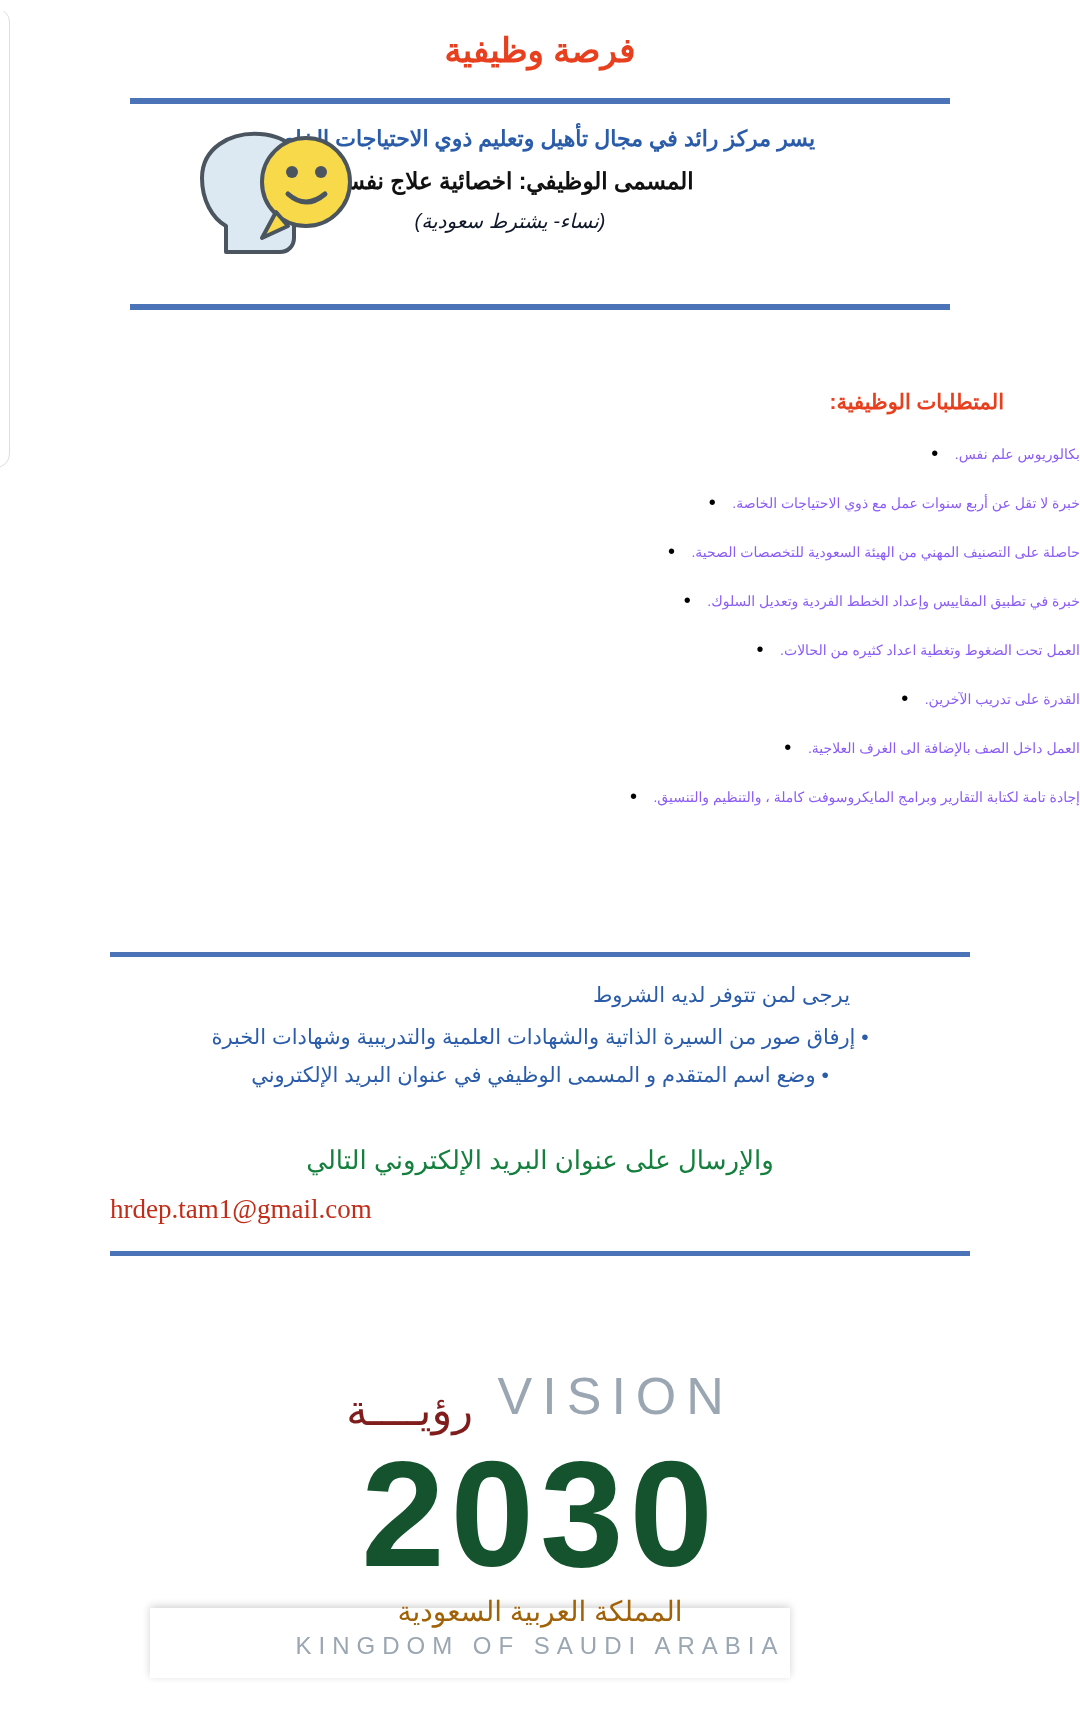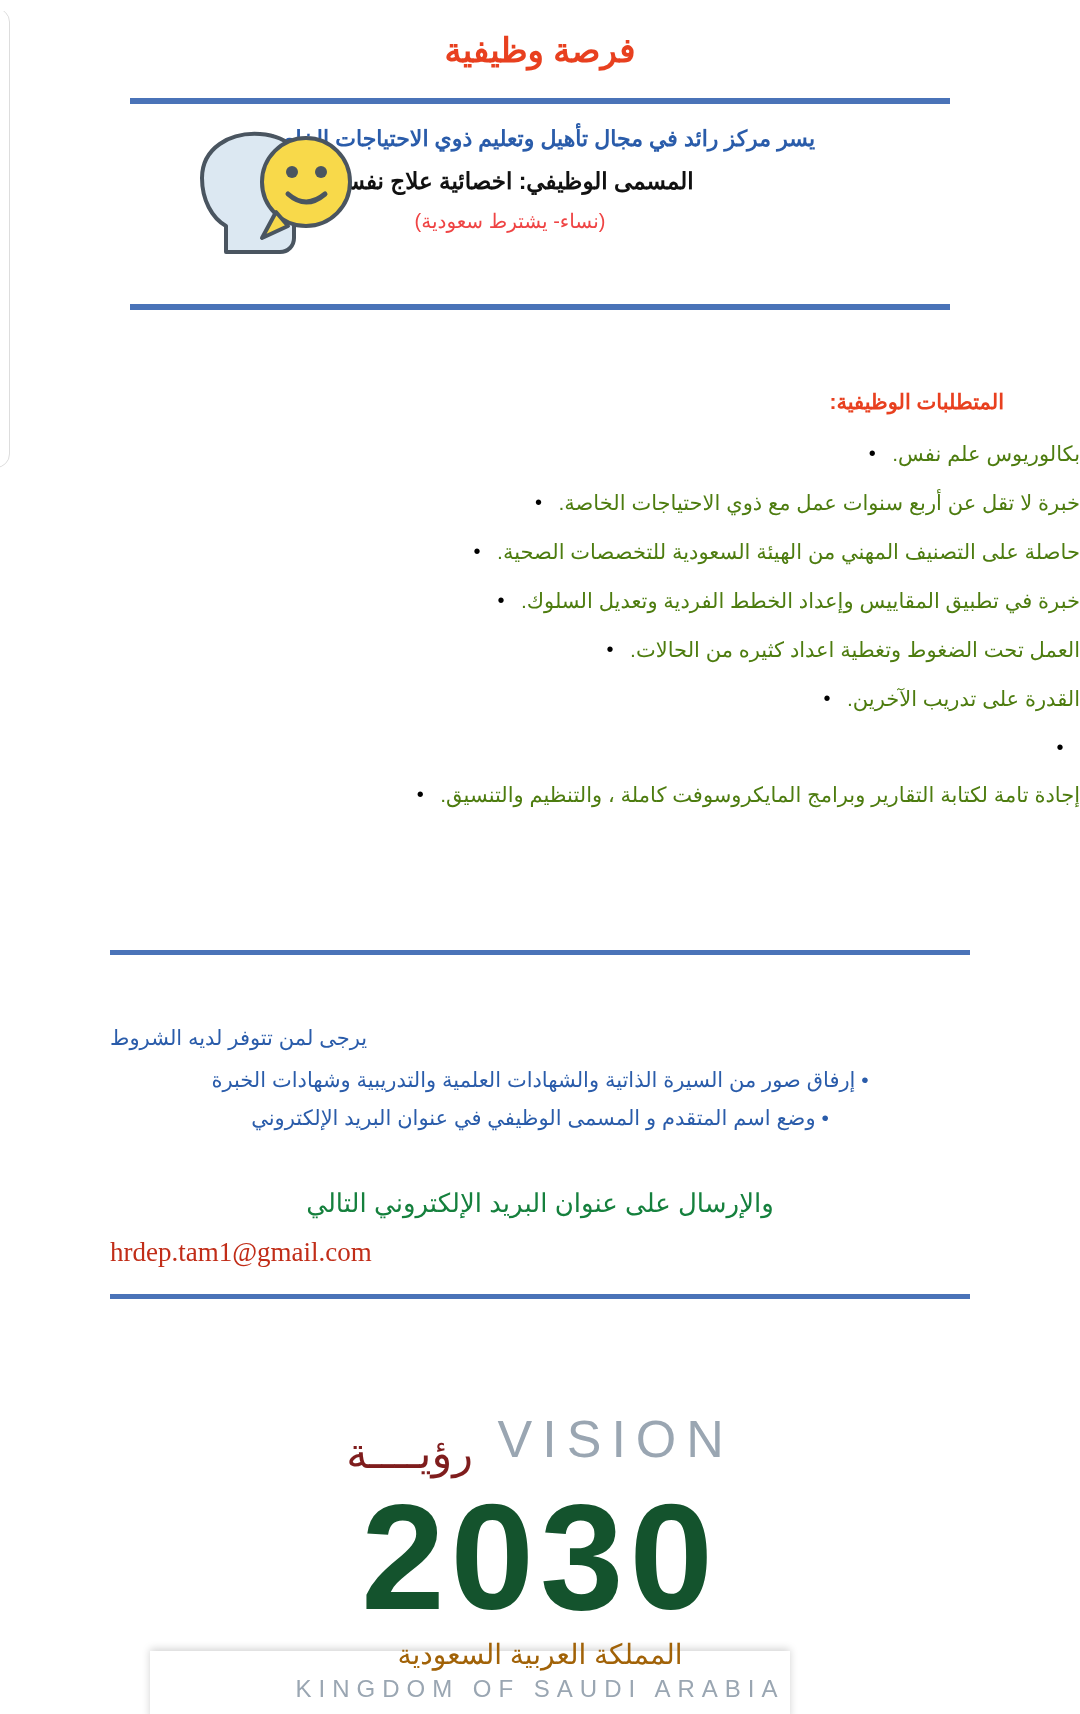--- a/index.html
+++ b/index.html
@@ -67,24 +67,25 @@
   }
   .hb-line2 {
     color: #111111;
     font-size: 23px;
     font-weight: bold;
     text-align: center;
     margin-bottom: 14px;
     padding-right: 60px;
   }
   .hb-line3 {
-    color: #ef4444;
+    color: #0f172a;
     font-size: 20px;
     text-align: center;
     padding-right: 60px;
+    font-style: italic;
   }
 
   .head-icon {
     position: absolute;
     left: 190px;
     top: 22px;
     width: 175px;
     height: 135px;
   }
 
@@ -118,40 +119,39 @@
   }
   .req-bullet {
     width: 40px;
     text-align: center;
     color: #000;
     font-size: 20px;
     line-height: 26px;
     flex: 0 0 40px;
   }
   .req-text {
-    font-size: 21px;
-    color: #4d7c0f;
+    font-size: 14px;
+    color: #8b5cf6;
     line-height: 28px;
     text-align: right;
     flex: 0 0 auto;
   }
 
   .section-gap-1 { height: 120px; }
 
   .apply-block {
     padding: 26px 110px 0 110px;
     text-align: center;
     color: #2a5caa;
   }
   .apply-lead {
     font-size: 21px;
     margin-bottom: 18px;
-    text-align: left;
+    text-align: right;
     padding-right: 120px;
-    margin-top: 45px;
   }
   .apply-line {
     font-size: 21px;
     margin-bottom: 14px;
     text-align: center;
   }
   .send-note {
     font-size: 26px;
     color: #15803d;
     text-align: center;
@@ -277,20 +277,21 @@
     </li>
     <li class="req-item">
       <span class="req-text">العمل تحت الضغوط وتغطية اعداد كثيره من الحالات.</span>
       <span class="req-bullet">•</span>
     </li>
     <li class="req-item">
       <span class="req-text">القدرة على تدريب الآخرين.</span>
       <span class="req-bullet">•</span>
     </li>
     <li class="req-item">
+      <span class="req-text">العمل داخل الصف بالإضافة الى الغرف العلاجية.</span>
       <span class="req-bullet">•</span>
     </li>
     <li class="req-item">
       <span class="req-text">إجادة تامة لكتابة التقارير وبرامج المايكروسوفت كاملة ، والتنظيم والتنسيق.</span>
       <span class="req-bullet">•</span>
     </li>
   </ul>
 
   <div class="section-gap-1"></div>
 

